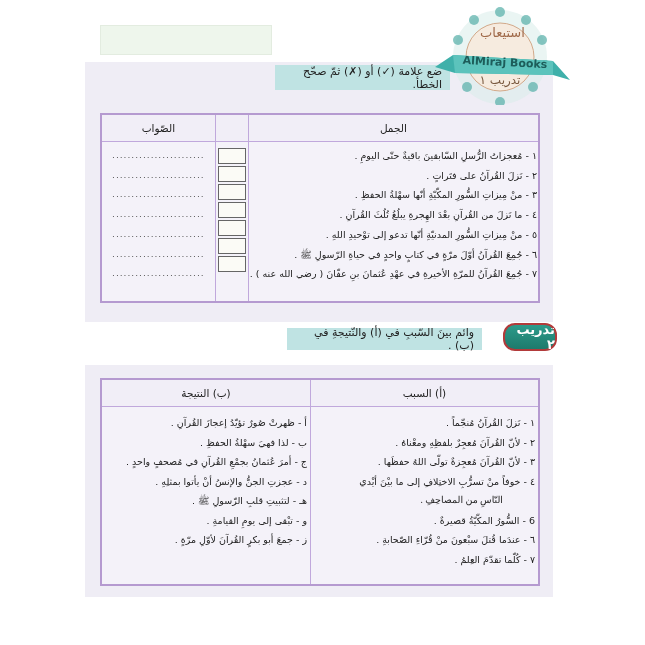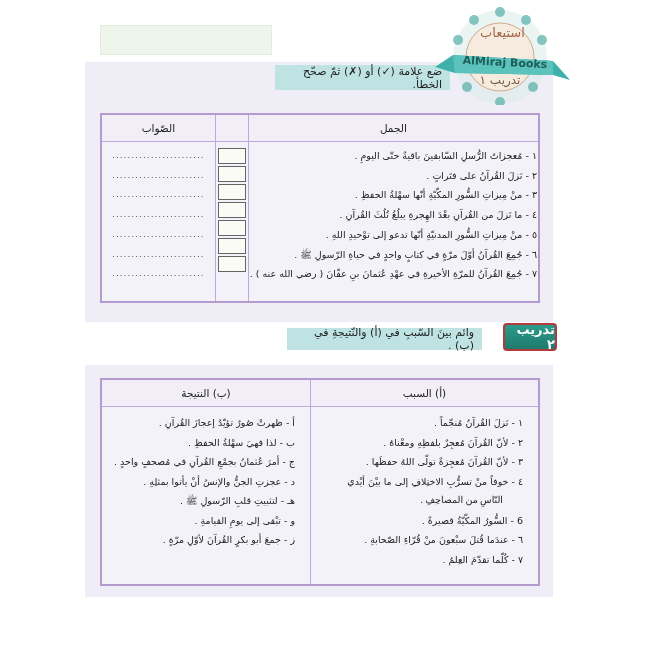--- a/index.html
+++ b/index.html
@@ -10,23 +10,23 @@
   .ghost-box2 { position:absolute; background:#ececf3; border:1px solid #e2e2ec; }
   .panel { position:absolute; background:#efedf5; }
   .instr-bar { position:absolute; background:#bfe3e3; color:#222; font-size:11px; direction:rtl;
                display:flex; align-items:center; padding:0 8px; box-sizing:border-box; }
   table.ex { position:absolute; border-collapse:collapse; border:2px solid #b59ad0; background:#f4f2f9; direction:rtl; }
   table.ex td, table.ex th { border:1.5px solid #c0a8dc; font-weight:normal; color:#222; }
   table.ex th { font-size:10.5px; height:24px; background:#f1eef7;margin-left:48px; }
   .sent { font-size:9.5px; line-height:19.7px; padding-right:0; text-align:right; white-space:nowrap; }
   .dots { font-size:9px; letter-spacing:1px; color:#555; line-height:19.7px; text-align:center; }
   .box { width:26px; height:14px; border:1.5px solid #666; background:#fbfbf6; margin:2px auto; }
-  .list-line { font-size:9.5px; line-height:19.5px; white-space:nowrap; text-align:right; padding-right:14px; }
+  .list-line { font-size:9.5px; line-height:19.5px; white-space:nowrap; text-align:right; padding-right:2px; }
   .badge { position:absolute; background:linear-gradient(#2c9b8b,#1e7a6c); color:#fff; font-weight:bold;
-           font-size:13px; border:2px solid #b23a3a; border-radius:4px; display:flex; align-items:center;
+           font-size:13px; border:2px solid #b23a3a; border-radius:12px; display:flex; align-items:center;
            justify-content:center; direction:rtl; }
   .seal { position:absolute; left:425px; top:5px; width:150px; height:100px; }
 </style>
 </head>
 <body>
 
 <div class="page">
 
   <div class="ghost-box" style="left:15px;top:15px;width:170px;height:28px;"></div>
   <div class="ghost-box2" style="left:20px;top:52px;width:105px;height:22px;"></div>

